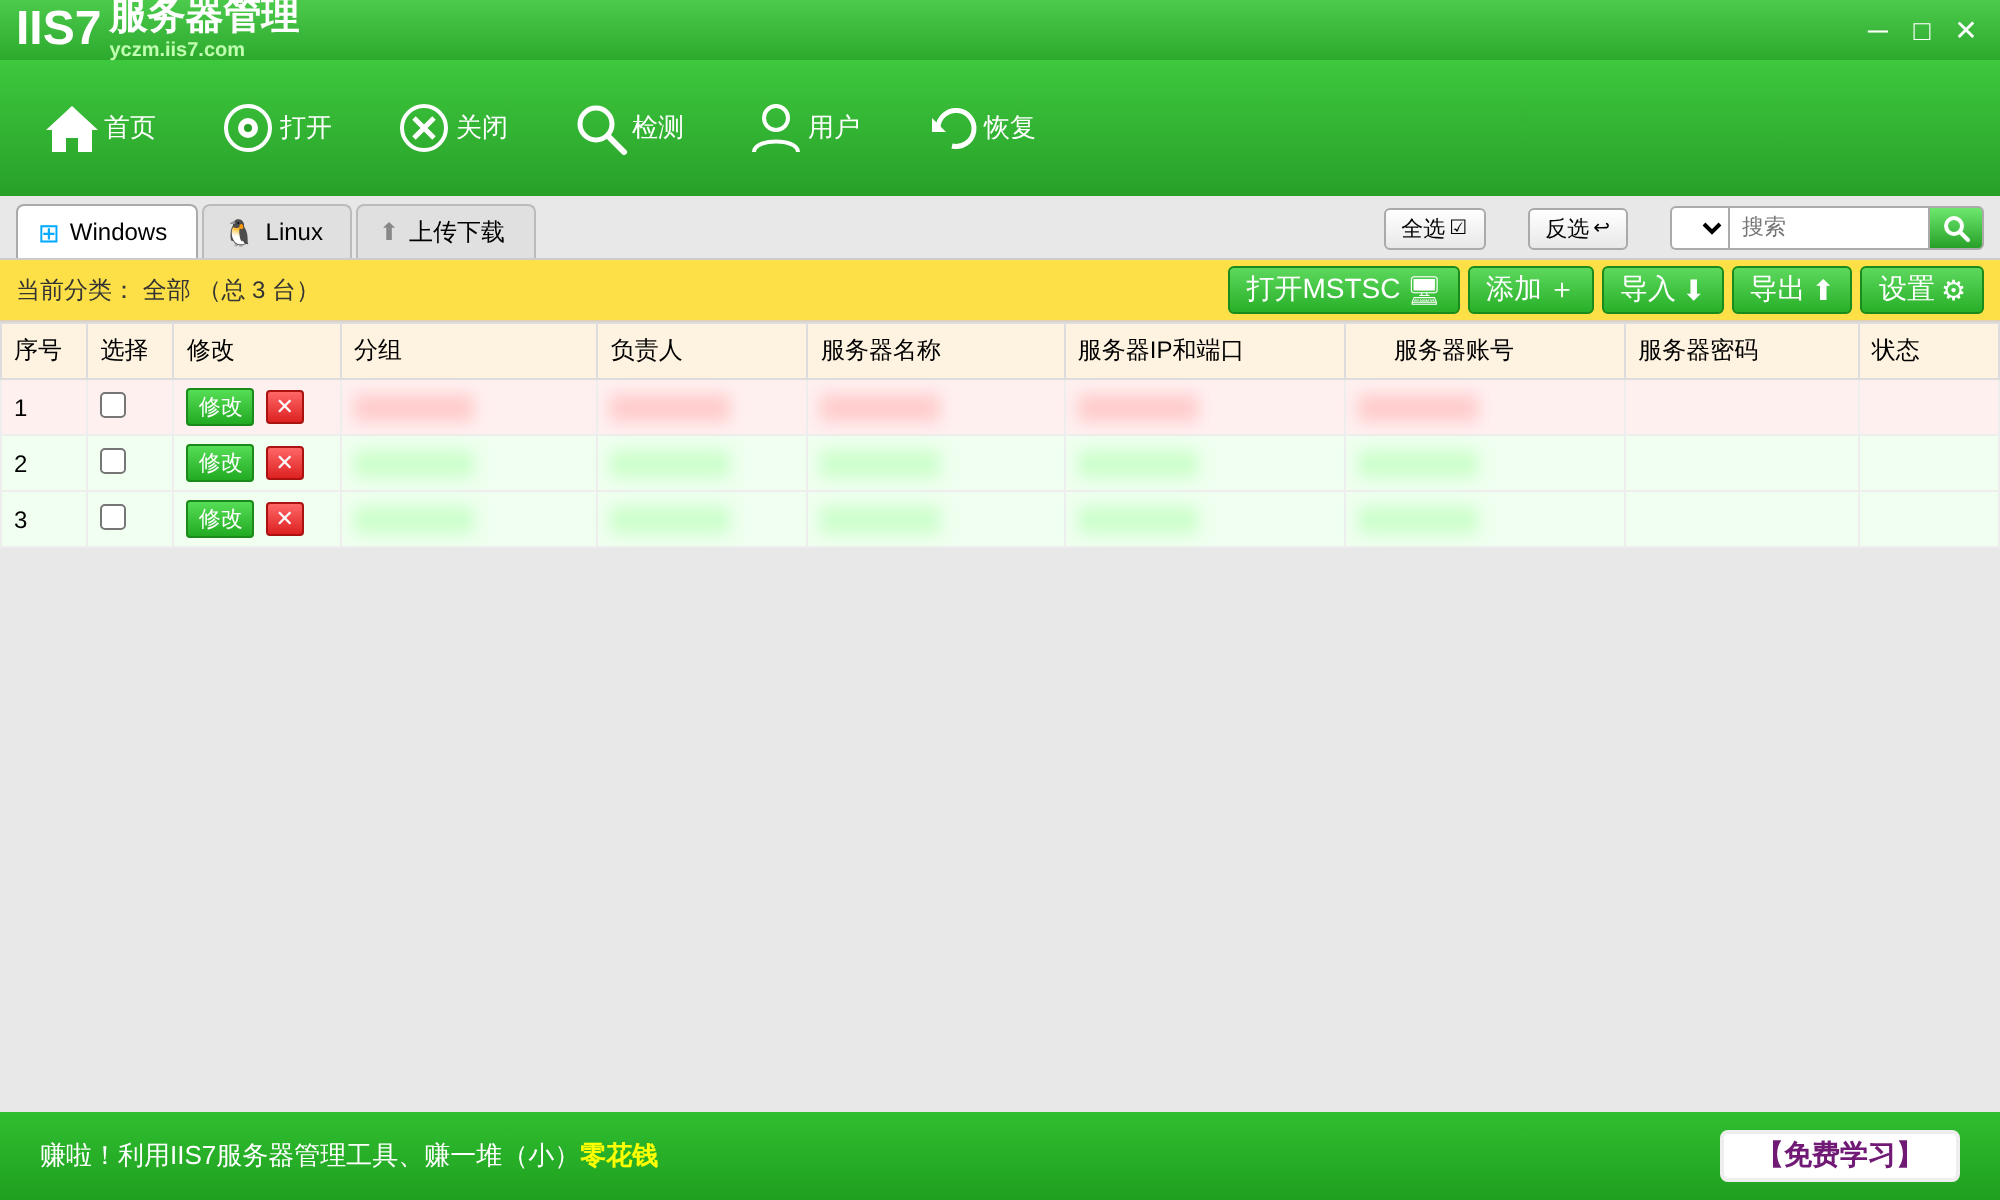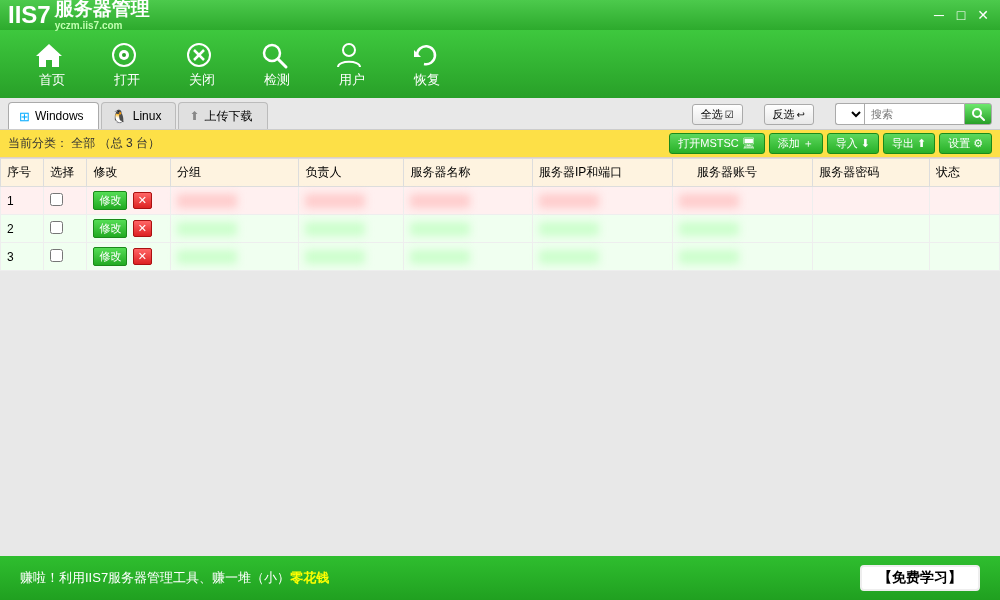--- a/index.html
+++ b/index.html
@@ -8,28 +8,28 @@
     
     .titlebar { background: linear-gradient(to bottom, #4cca4c, #2daa2d); height: 30px; display: flex; align-items: center; justify-content: space-between; padding: 0 8px; }
     .titlebar-left { display: flex; align-items: flex-end; gap: 6px; }
     .titlebar-logo { color: white; font-size: 18px; font-weight: bold; display: flex; align-items: center; gap: 4px; }
     .titlebar-logo .logo-text { font-size: 13px; display: flex; flex-direction: column; line-height: 1.2; }
     .titlebar-controls { display: flex; gap: 4px; }
     .titlebar-btn { width: 18px; height: 16px; background: transparent; border: none; color: white; cursor: pointer; font-size: 14px; display: flex; align-items: center; justify-content: center; }
 
     
     .navbar { background: linear-gradient(to bottom, #3ec83e, #28a028); height: 68px; display: flex; align-items: center; padding: 0 20px; gap: 30px; }
-    .nav-item { display: flex; flex-direction: column; align-items: flex-end; gap: 0; cursor: pointer; color: white; min-width: 45px; }
+    .nav-item { display: flex; flex-direction: row; align-items: center; gap: 0; cursor: pointer; color: white; min-width: 45px; }
     .nav-icon { width: 32px; height: 32px; display: flex; align-items: center; justify-content: center; }
     .nav-label { font-size: 13px; color: white; }
     .tab { display: flex; align-items: center; gap: 5px; padding: 5px 14px 5px 10px; background: white; border: 1px solid #ccc; border-bottom: none; border-radius: 4px 4px 0 0; cursor: pointer; font-size: 12px; margin-right: 2px; height: 27px; }
     .tab.active { background: white; border-color: #aaa; }
     .tab.inactive { background: #e0e0e0; border-color: #bbb; }
 
-    .btn-green { background: linear-gradient(to bottom, #5dd85d, #28b028); color: white; border: 1px solid #1a8a1a; border-radius: 3px; padding: 2px 8px; cursor: pointer; font-size: 11px; white-space: nowrap; display: inline-flex; align-items: center; gap: 3px; }
+    .btn-green { background: linear-gradient(to bottom, #5dd85d, #28b028); color: white; border: 1px solid #1a8a1a; border-radius: 3px; padding: 2px 8px; cursor: pointer; font-size: 14px; white-space: nowrap; display: inline-flex; align-items: center; gap: 3px; }
 
     .btn-select { background: linear-gradient(to bottom, #ffffff, #e8e8e8); border: 1px solid #aaa; border-radius: 3px; padding: 2px 8px; cursor: pointer; font-size: 11px; display: inline-flex; align-items: center; gap: 2px; }
 
     .search-box { display: flex; align-items: center; }
     .search-select { border: 1px solid #aaa; border-right: none; border-radius: 3px 0 0 3px; padding: 2px 4px; font-size: 11px; background: white; height: 22px; }
     .search-input { border: 1px solid #aaa; border-right: none; padding: 2px 6px; font-size: 11px; height: 22px; width: 100px; outline: none; }
     .search-btn { border: 1px solid #aaa; border-radius: 0 3px 3px 0; background: linear-gradient(to bottom, #6de86d, #28a028); padding: 2px 6px; cursor: pointer; height: 22px; display: flex; align-items: center; }
 
     
     .catbar { background: #fde047; padding: 3px 8px; display: flex; align-items: center; justify-content: space-between; border-bottom: 1px solid #e0d0c0; gap: 28px; }
@@ -46,21 +46,21 @@
     tr.row-2 td { background: #f0fff0; }
     tr.row-3 td { background: #f0fff0; }
 
     .btn-modify { background: linear-gradient(to bottom, #55dd55, #22aa22); color: white; border: 1px solid #1a8a1a; border-radius: 2px; padding: 1px 5px; cursor: pointer; font-size: 11px; }
     .btn-del { background: linear-gradient(to bottom, #ff6666, #dd2222); color: white; border: 1px solid #aa1111; border-radius: 2px; padding: 1px 4px; cursor: pointer; font-size: 11px; margin-left: 2px; }
 
     
     .footer { background: linear-gradient(to bottom, #2fbe2f, #20a020); height: 44px; display: flex; align-items: center; justify-content: space-between; padding: 0 20px; position: absolute; bottom: 0; left: 0; right: 0; }
     .footer-text { color: white; font-size: 13px; }
     .footer-text .highlight { color: #ffff00; font-weight: bold; }
-    .footer-btn { background: white; border: 2px solid #eeeeee; border-radius: 4px; padding: 2px 16px; font-size: 14px; font-weight: bold; cursor: pointer; color: #000000; }
+    .footer-btn { background: white; border: 2px solid #eeeeee; border-radius: 4px; padding: 2px 16px; font-size: 14px; font-weight: bold; cursor: pointer; color: #701a75; }
 
     .checkbox { width: 13px; height: 13px; }
 
     .col-seq { width: 30px; }
     .col-check { width: 35px; }
     .col-modify { width: 70px; }
     .col-group { width: 110px; }
     .col-owner { width: 90px; }
     .col-name { width: 110px; }
     .col-ip { width: 120px; }

